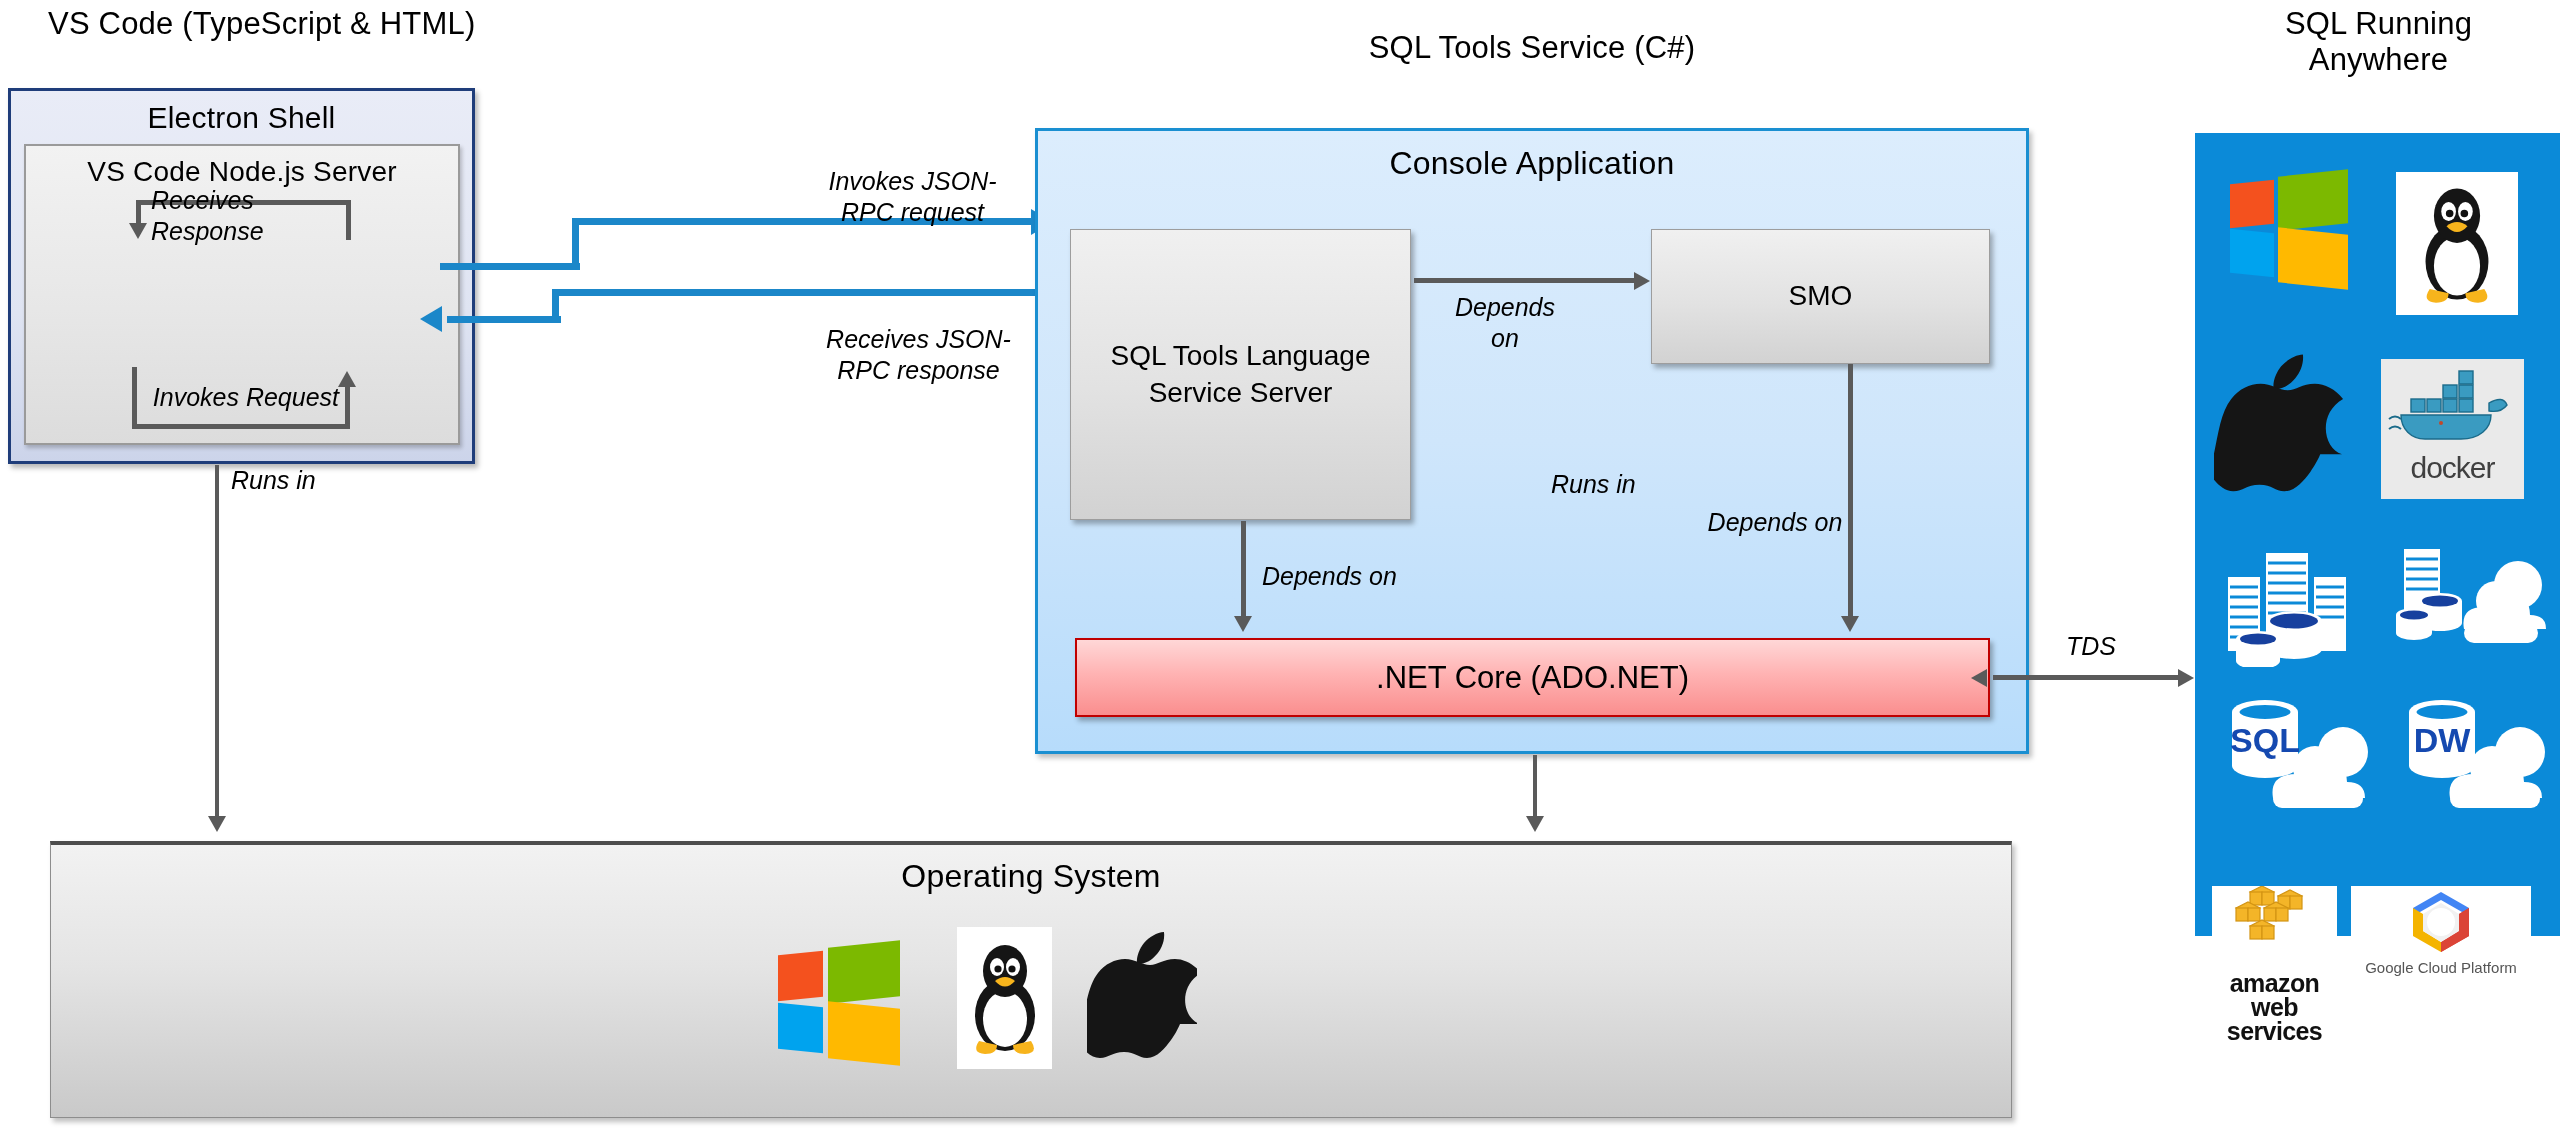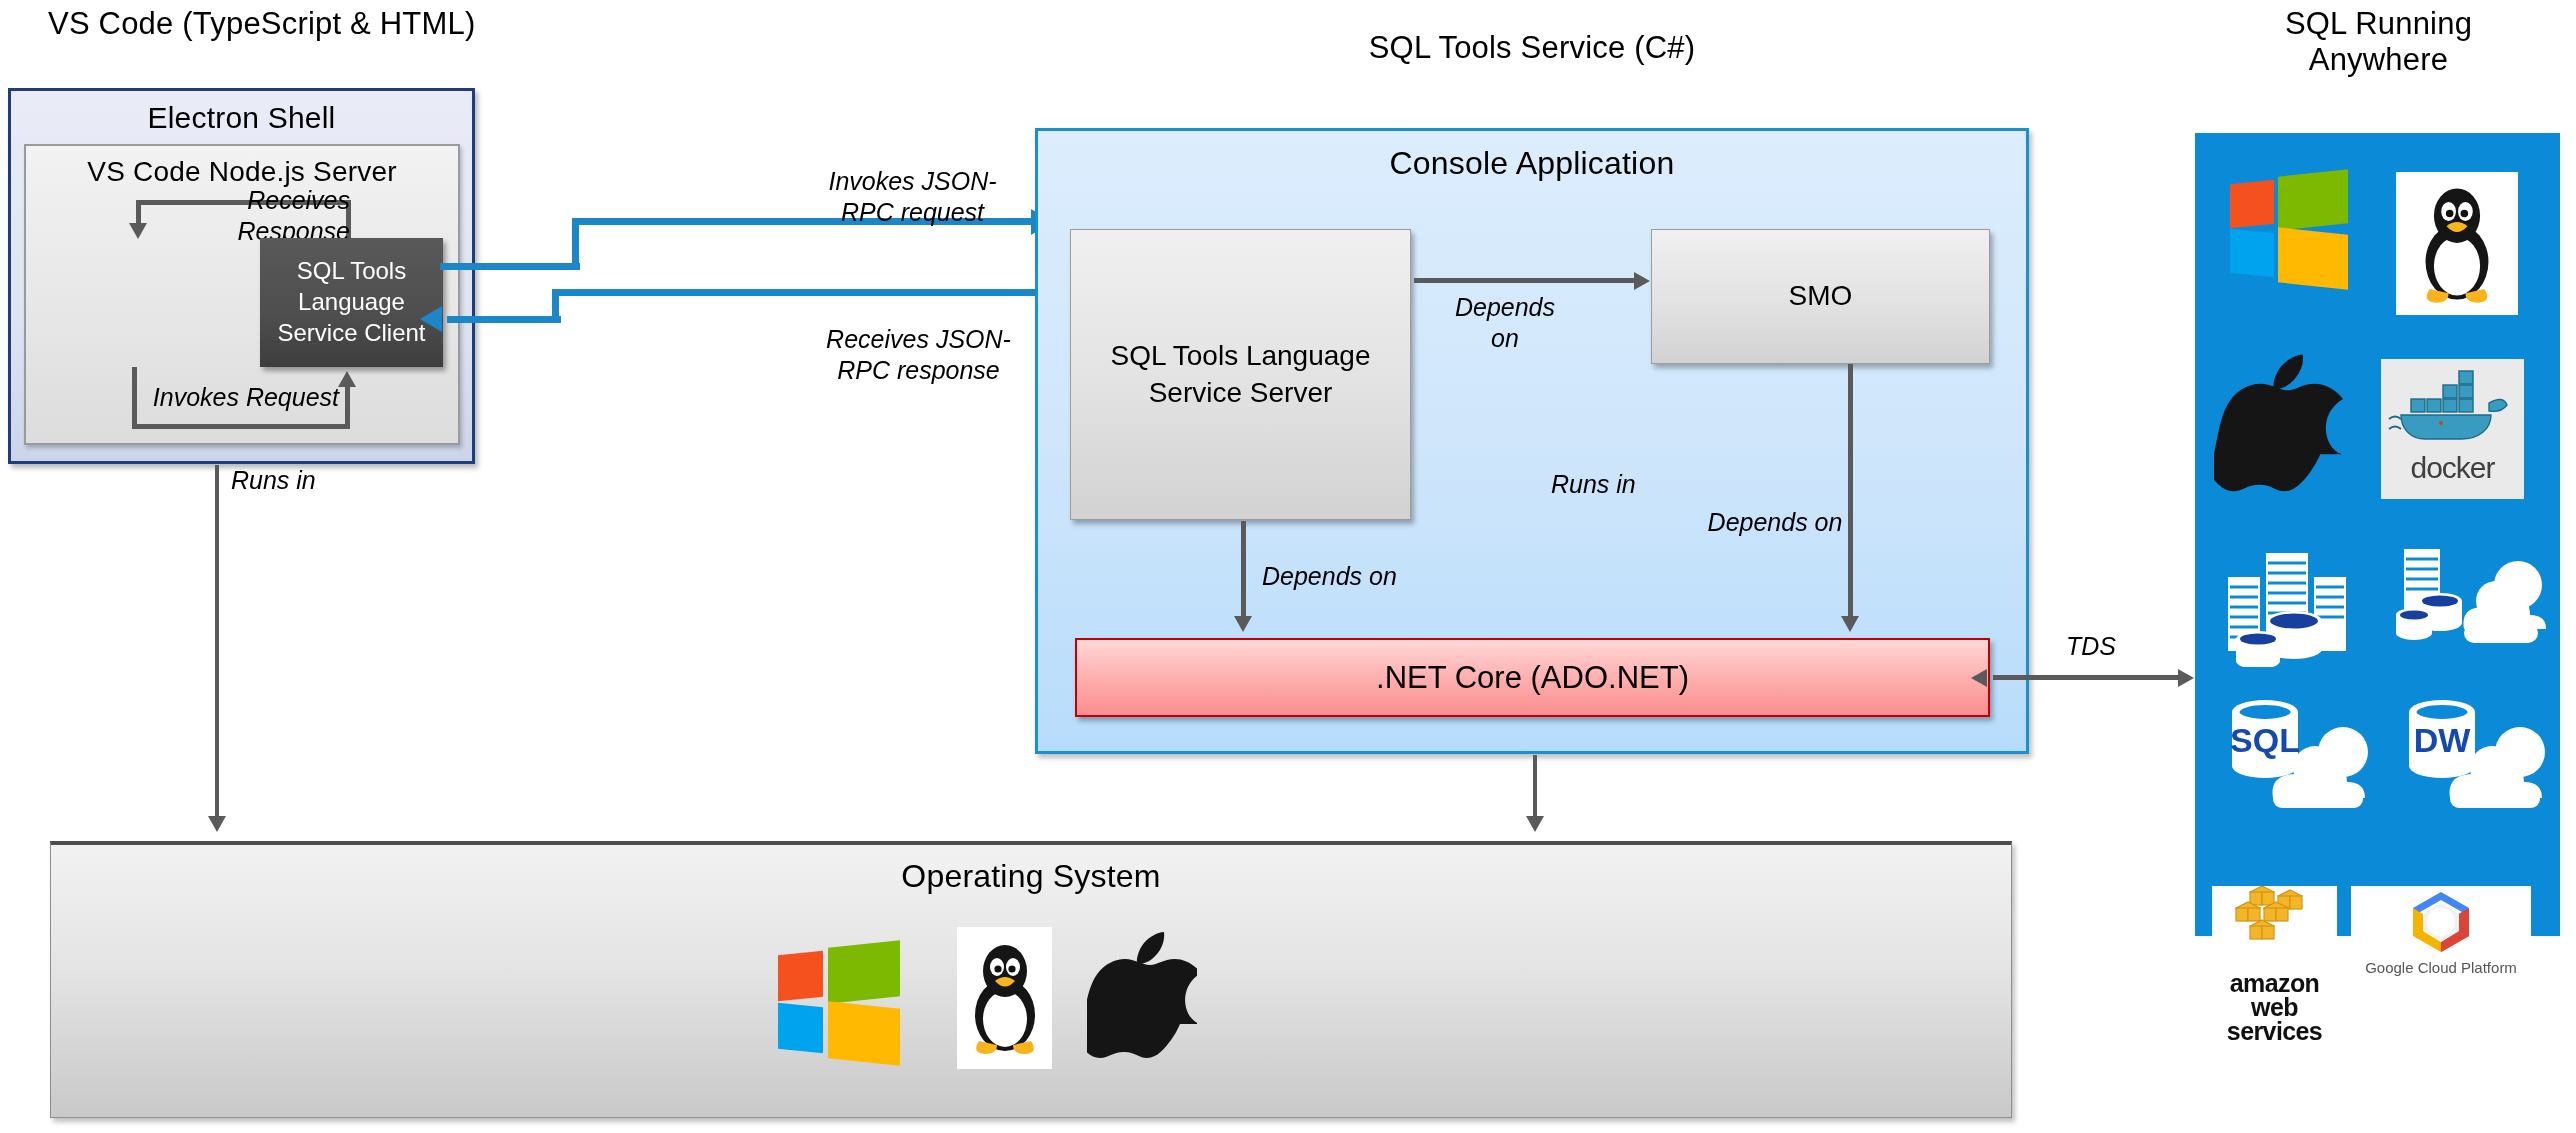--- a/index.html
+++ b/index.html
@@ -126,29 +126,28 @@
   <div class="abs" id="vscode-panel"></div>
   <div class="abs ctr title" id="electron-shell-label">Electron Shell</div>
 
   <div class="abs" id="nodejs-panel"></div>
   <div class="abs ctr title" id="nodejs-label">VS Code Node.js Server</div>
 
   <div class="gline hline abs" style="left:136px;top:200px;width:215px;height:5px;"></div>
   <div class="gline vline abs" style="left:136px;top:200px;width:5px;height:34px;"></div>
   <div class="gline vline abs" style="left:346px;top:200px;width:5px;height:40px;"></div>
   <div class="arrow-down" style="left:129px;top:223px;"></div>
-  <div class="elabel" style="left:151px;top:185px;width:199px;text-align:right;">Receives Response</div>
+  <div class="elabel" style="left:151px;top:185px;width:199px;text-align:left;">Receives Response</div>
 
   <div class="gline vline abs" style="left:132px;top:367px;width:5px;height:61px;"></div>
   <div class="gline hline abs" style="left:132px;top:424px;width:218px;height:5px;"></div>
   <div class="gline vline abs" style="left:345px;top:387px;width:5px;height:42px;"></div>
   <div class="arrow-up" style="left:338px;top:371px;"></div>
   <div class="elabel" style="left:140px;top:382px;width:199px;text-align:right;">Invokes Request</div>
 
-  <div class="abs ctr darkbox" id="sqltools-client-box">SQL Tools Language Service Client</div>
 
   <div class="bline abs" style="left:440px;top:263px;width:140px;height:7px;"></div>
   <div class="bline abs" style="left:572px;top:218px;width:7px;height:52px;"></div>
   <div class="bline abs" style="left:572px;top:218px;width:473px;height:7px;"></div>
   <div class="barrow-right" style="left:1031px;top:209px;"></div>
   <div class="elabel" style="left:798px;top:166px;width:229px;text-align:center;">Invokes JSON-
 RPC request</div>
 
   <div class="bline abs" style="left:1035px;top:289px;width:299px;height:7px;"></div>
   <div class="bline abs" style="left:552px;top:289px;width:7px;height:34px;"></div>

